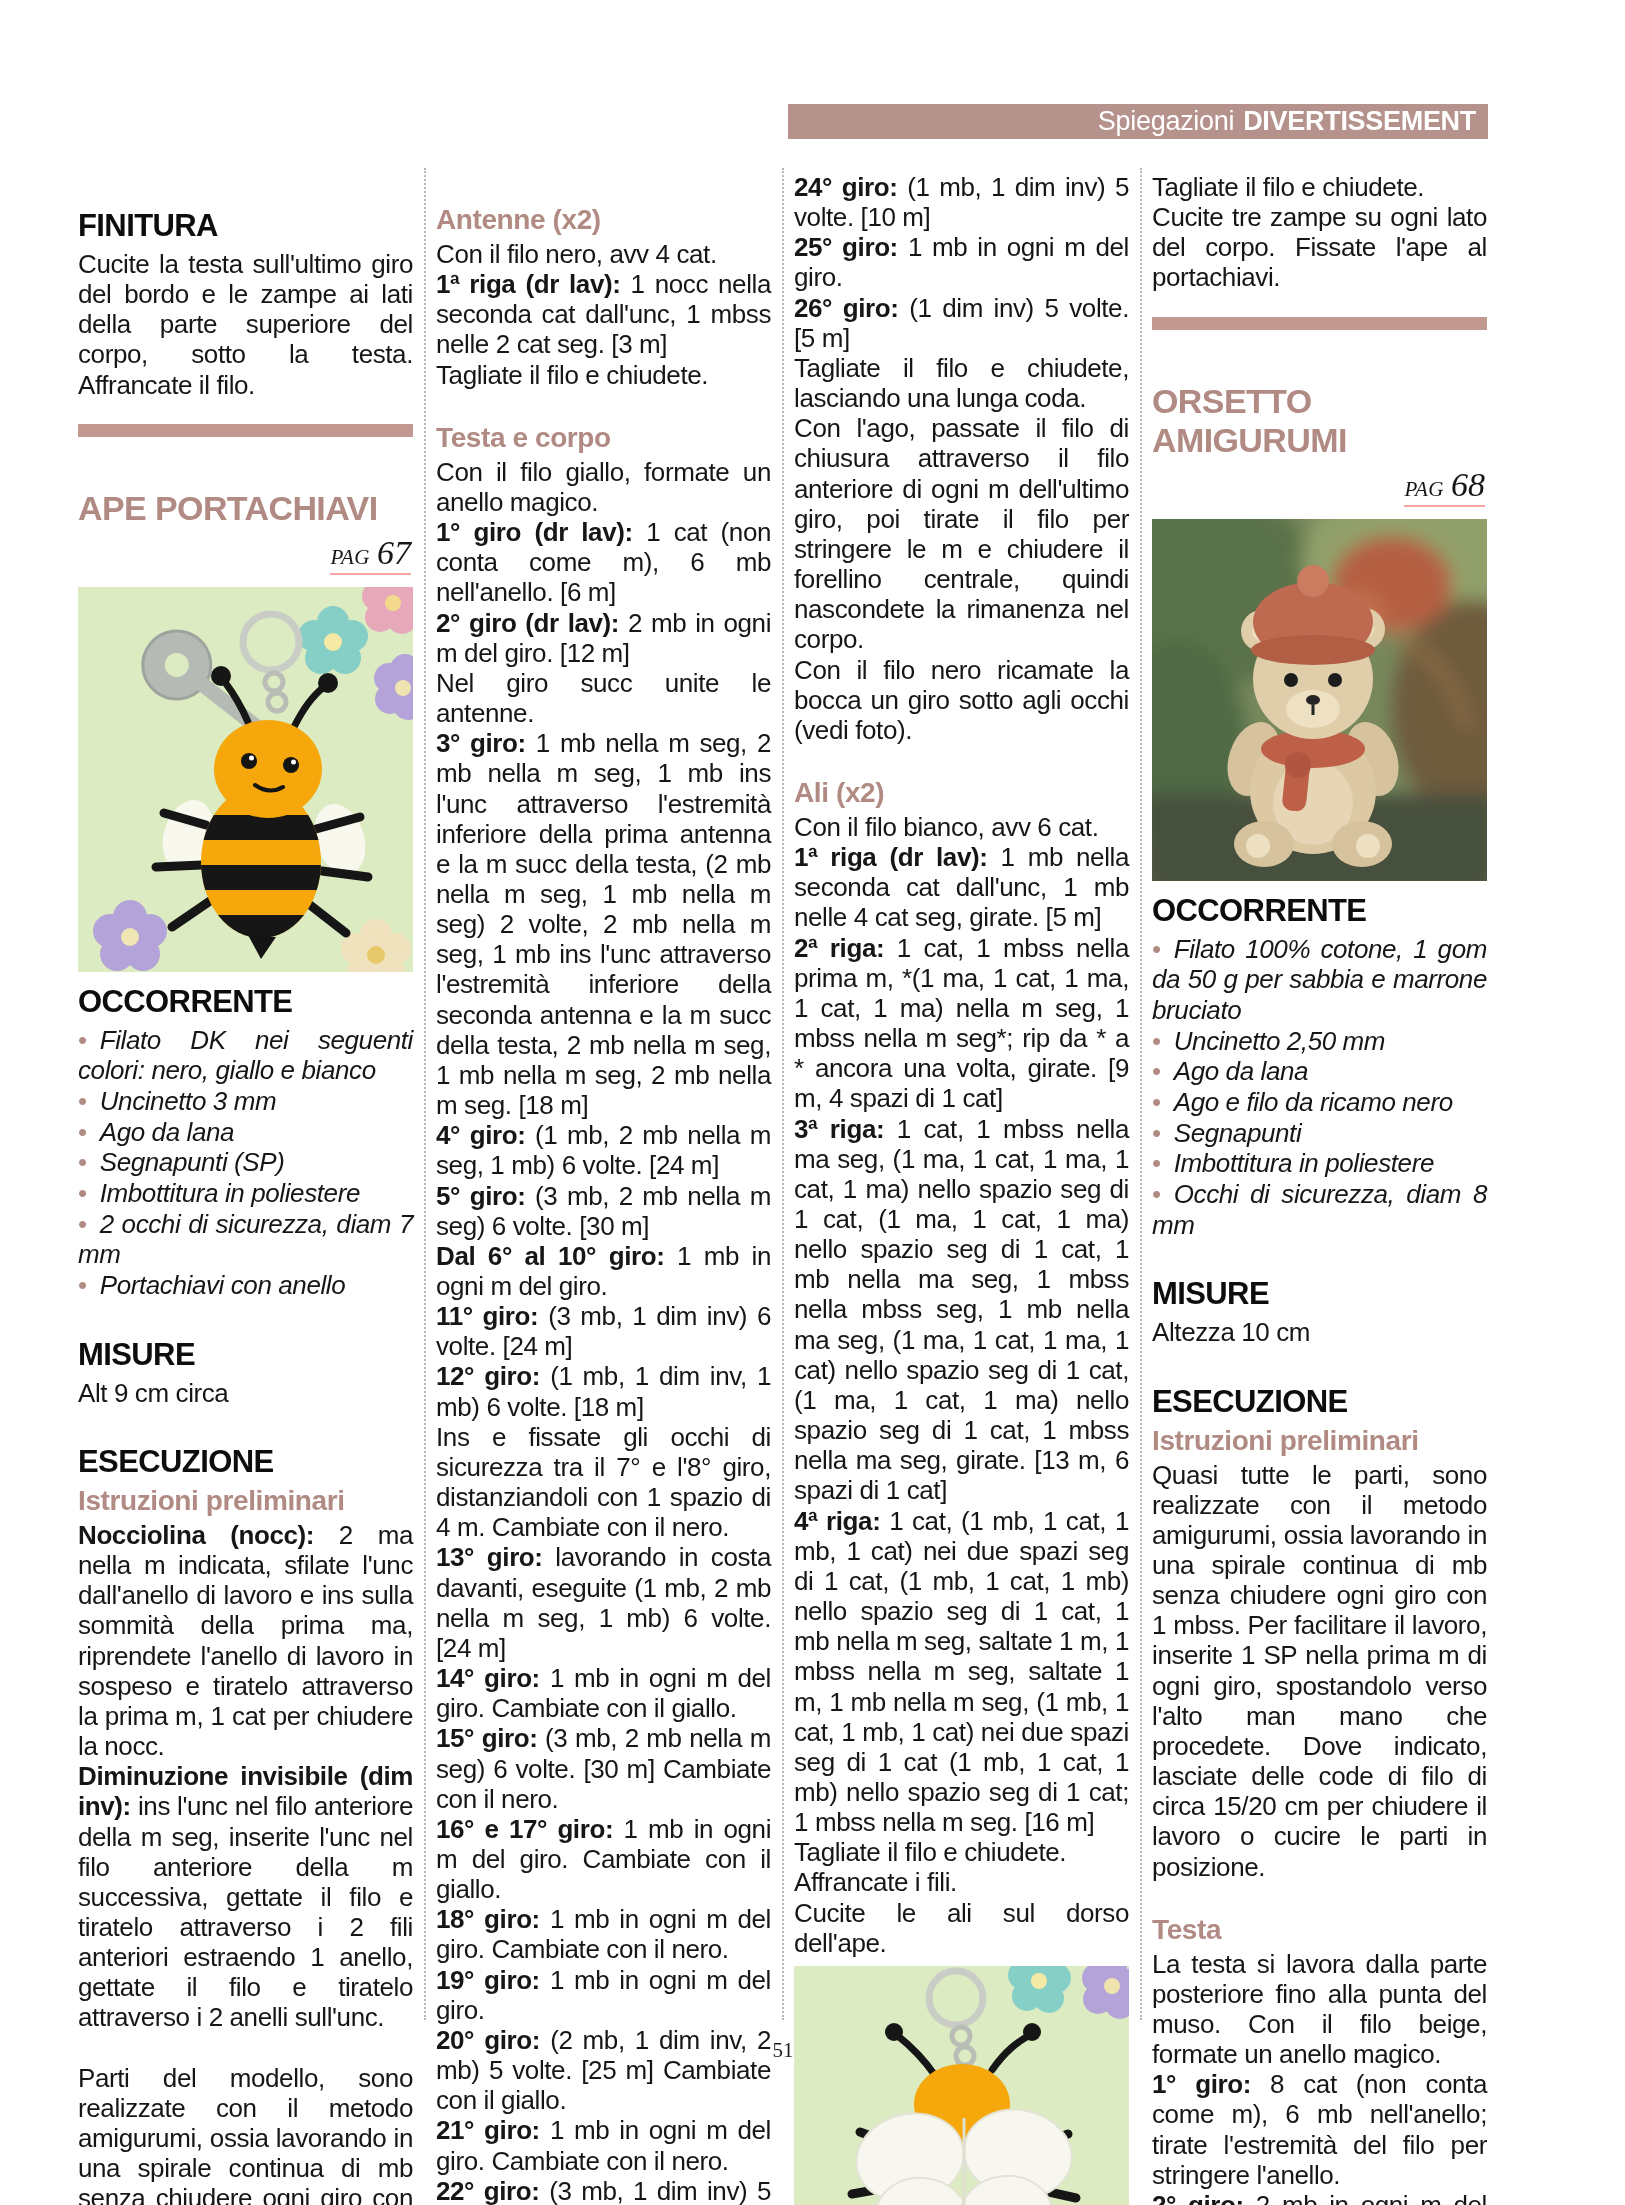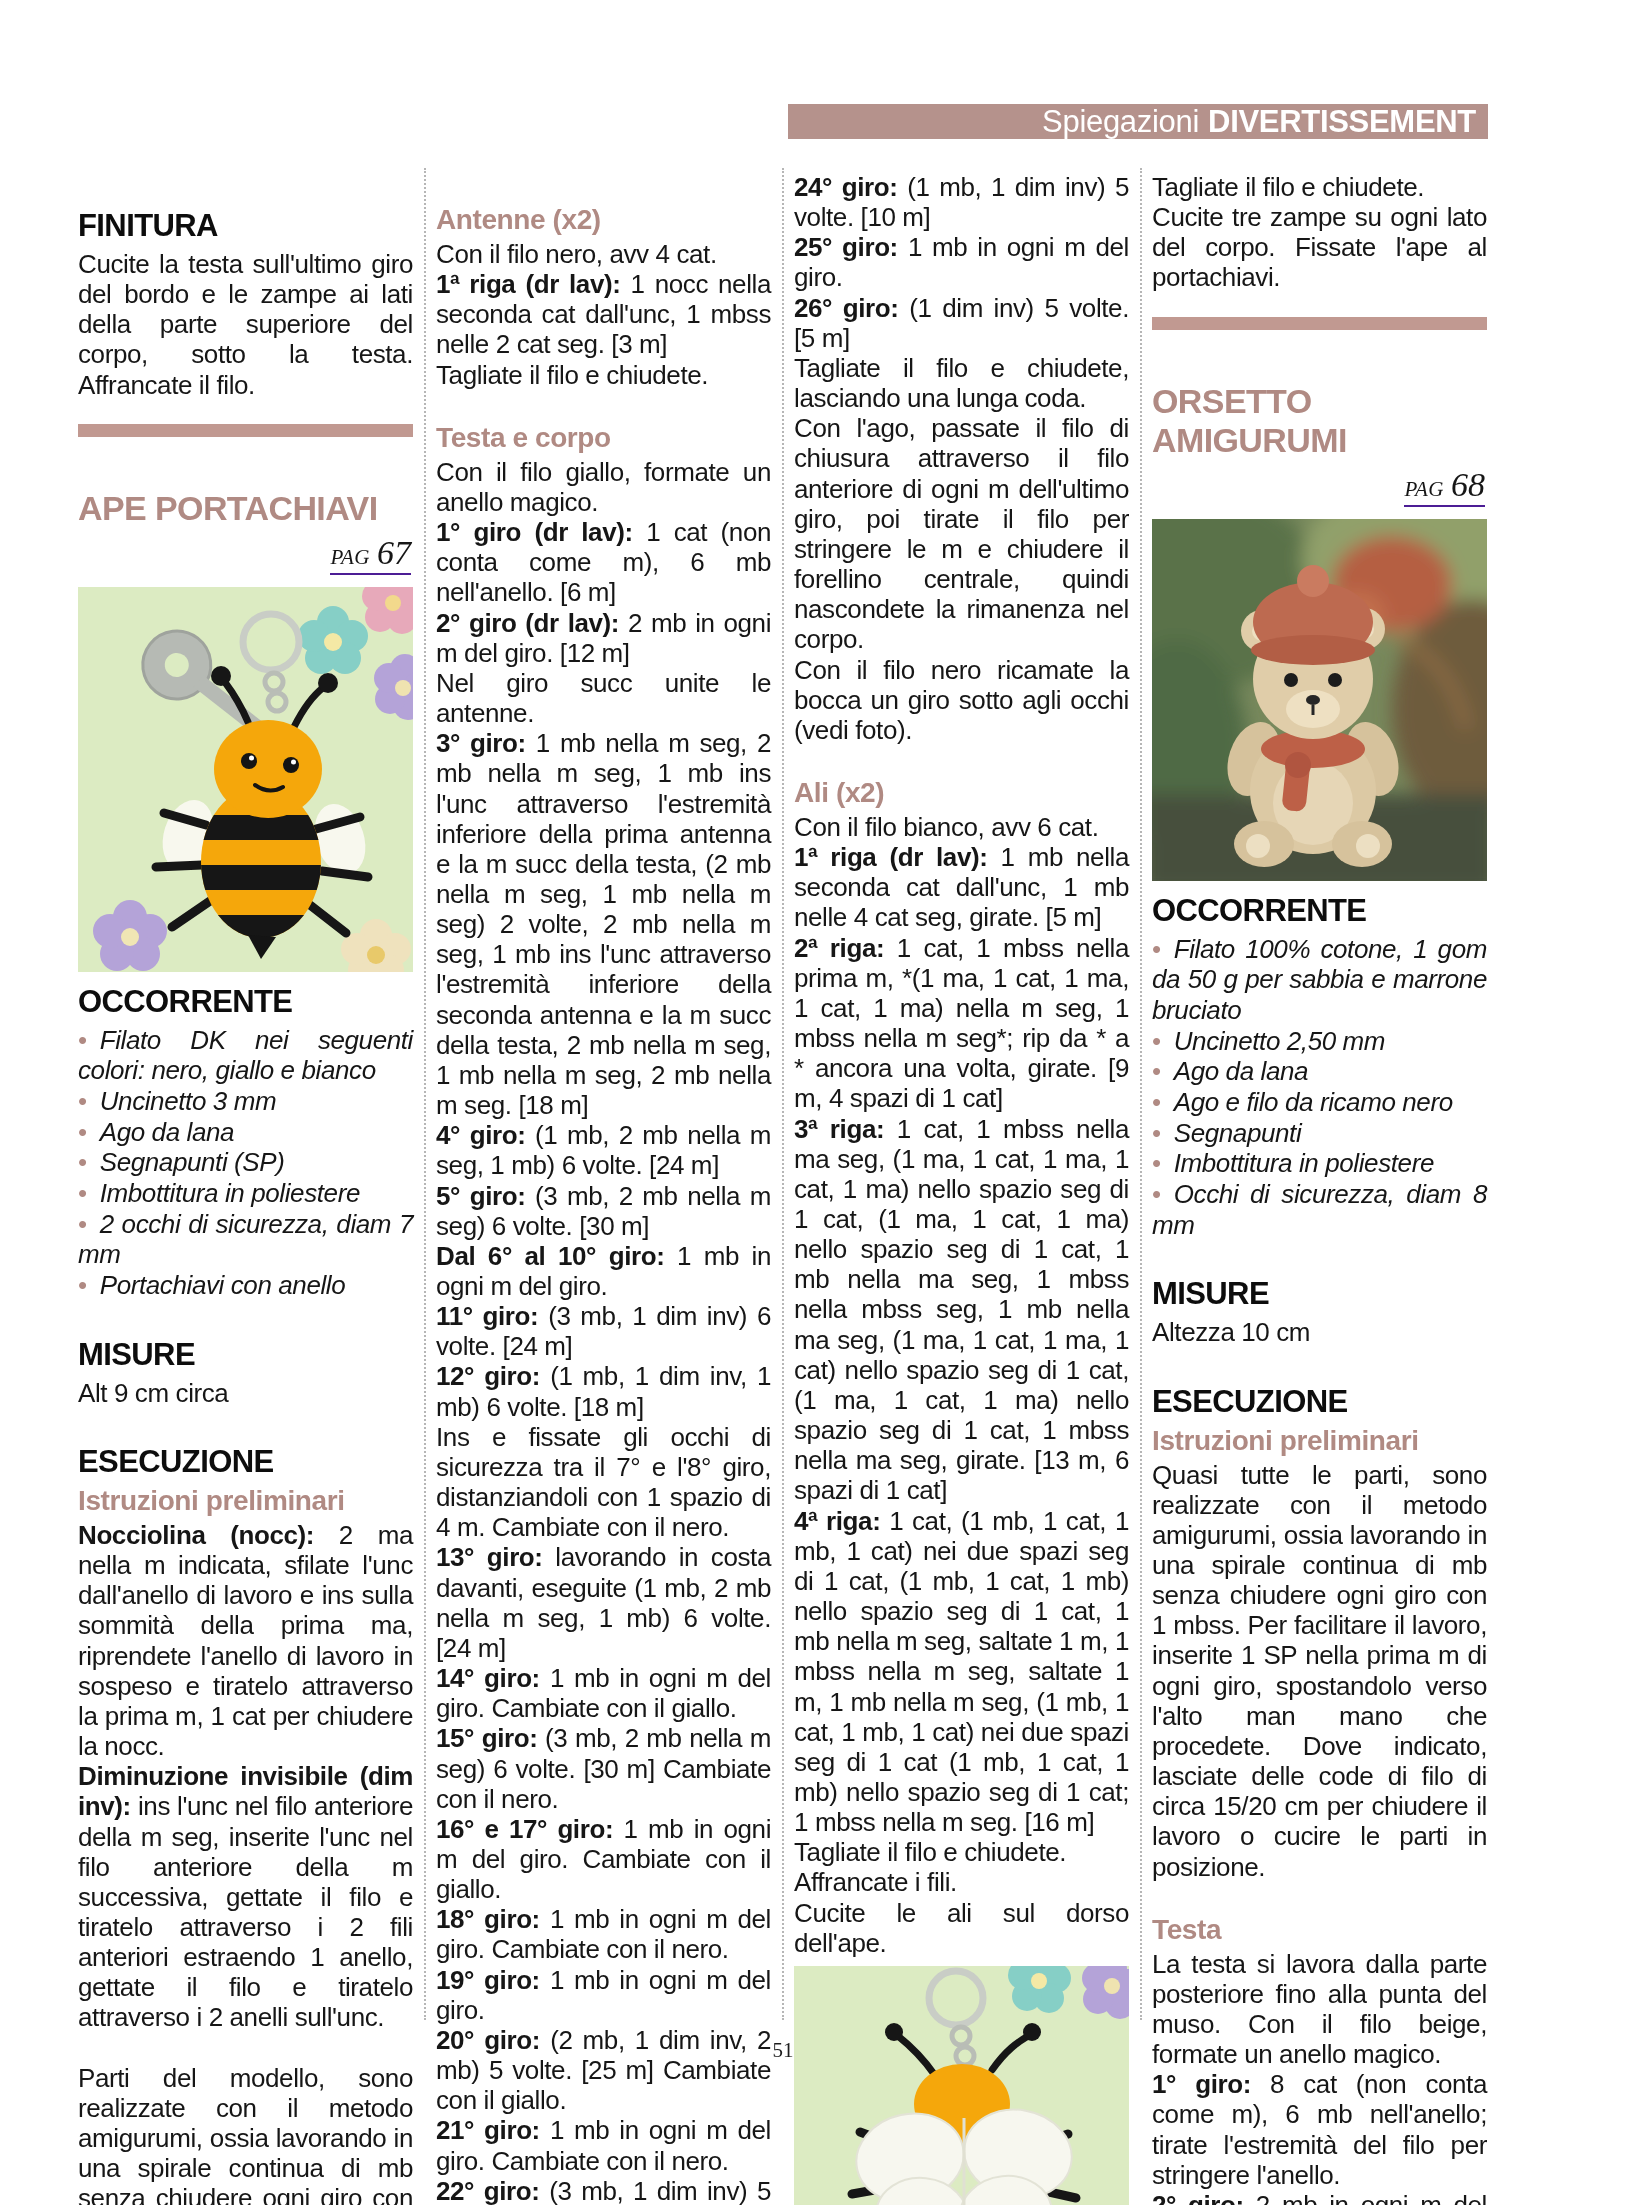--- a/index.html
+++ b/index.html
@@ -15,21 +15,21 @@
     position:relative;
     font-family:"Liberation Sans", sans-serif;
     color:var(--ink);
     overflow:hidden;
   }
   .header-bar{
     position:absolute;left:788px;top:104px;width:700px;height:35px;
     background:var(--bar);
     display:flex;align-items:center;justify-content:flex-end;
     padding-right:12px;box-sizing:border-box;
-    color:#fff;font-size:31px;letter-spacing:-0.3px;
+    color:#fff;font-size:27px;letter-spacing:-0.3px;
   }
   .hdr-prefix{font-weight:400;}
   .hdr-title{font-weight:700;margin-left:9px;}
   .content{
     position:absolute;left:78px;top:172px;width:1410px;
     display:flex;gap:23px;
   }
   .col{width:335px;flex:0 0 335px;}
   .vsep{
     position:absolute;top:-4px;height:1852px;width:0;
@@ -54,21 +54,21 @@
     margin:32px 0 3px 0;color:var(--accent);
   }
   .h1 + .h2{margin-top:0;}
   .title{
     font-size:34px;font-weight:700;letter-spacing:-0.6px;
     margin:52px 0 0 0;color:var(--accent);
   }
   .rule{height:13px;background:var(--rule);margin:24px 0 0 0;}
   .pag{text-align:right;margin:6px 2px 12px 0;}
   .pag-inner{
-    display:inline-block;border-bottom:2px solid #4c1d95;padding-bottom:1px;
+    display:inline-block;border-bottom:2px solid #fca5a5;padding-bottom:1px;
     font-family:"Liberation Serif", serif;font-style:italic;
   }
   .pag-label{font-size:21px;letter-spacing:0.5px;}
   .pag-num{font-size:34px;margin-left:7px;}
   .photo{width:100%;overflow:hidden;margin:8px 0 10px 0;}
   .photo svg{display:block;}
   .photo + .h1{margin-top:12px;}
   .bullets{
     list-style:none;margin:2px 0 0 0;padding:0;
     font-style:italic;font-size:26px;line-height:1.18;letter-spacing:-0.4px;

